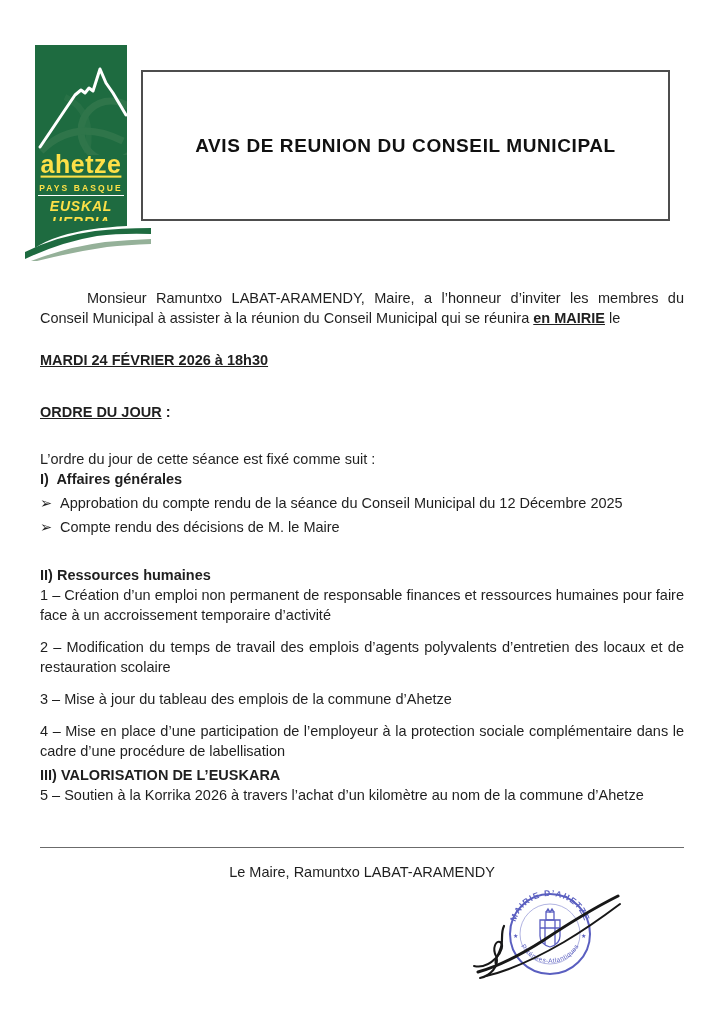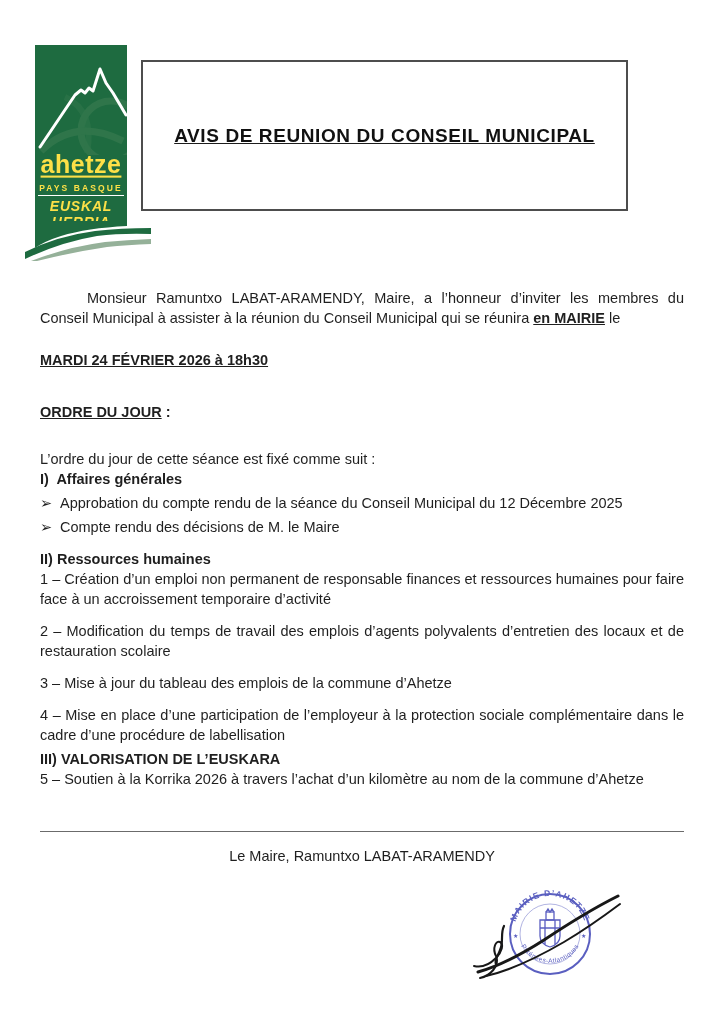--- a/index.html
+++ b/index.html
@@ -16,39 +16,39 @@
   .logo-mountain { position:absolute; left:0; top:0; }
   .logo-text { position:absolute; left:0; top:106px; width:100%; text-align:center; color:#fde047;text-decoration:underline; }
   .logo-name { font-size:25px; font-weight:800; letter-spacing:.5px; line-height:26px;
                transform:scaleY(1.05); }
   .logo-sub1 { display:inline-block; font-size:8.5px; font-weight:bold; letter-spacing:2.1px;
                margin-top:3px; padding:0 1px 2px 1px; border-bottom:1.5px solid #fff;text-align:right; }
   .logo-sub2 { display:inline-block; font-style:italic; font-weight:bold; font-size:14px;
                letter-spacing:.8px; margin-top:2px; padding-bottom:2px; border-bottom:1.5px solid #fff; }
   .logo-waves { position:absolute; left:0; top:176px; }
 
-  .title-box { position:absolute; left:141px; top:60px; width:487px; height:151px;
+  .title-box { position:absolute; left:141px; top:70px; width:529px; height:151px;
                border:2px solid #4d4d4d; background:#fff;
-               display:flex; align-items:center; justify-content:center;text-decoration:underline; }
+               display:flex; align-items:center; justify-content:center; }
   .title-box h1 { font-size:19px; font-weight:bold; letter-spacing:.6px; color:#111;
                   text-align:center; }
 
   
   .content { position:absolute; left:0; top:288px; width:724px; padding:0 40px; font-size:14.5px;
              line-height:20px; color:#1f1f1f; }
   .intro { text-align:justify; text-indent:47px; }
   .hl { font-weight:bold; text-decoration:underline; }
   .date-line { text-align:left; font-weight:bold; margin-top:22px; }
   .date-line span { text-decoration:underline; }
   .agenda-heading { margin-top:32px; font-weight:bold; }
   .agenda-heading .u { text-decoration:underline; }
   .agenda-lead { margin-top:27px; }
   .sec-title { font-weight:bold; }
   .sec1-title { }
-  .sec2-title { margin-top:12px; }
+  .sec2-title { margin-top:28px; }
   .sec3-title { margin-top:4px; }
   .bullet { display:flex; margin-top:4px; }
   .bullet .marker { width:20px; flex:0 0 20px; }
   .item { margin-top:12px; text-align:justify; }
   .item.first { margin-top:0; }
 
   .rule { margin-top:42px; height:1px; background:#6b6b6b; }
   .signatory { margin-top:14px; text-align:center; }
 
   

